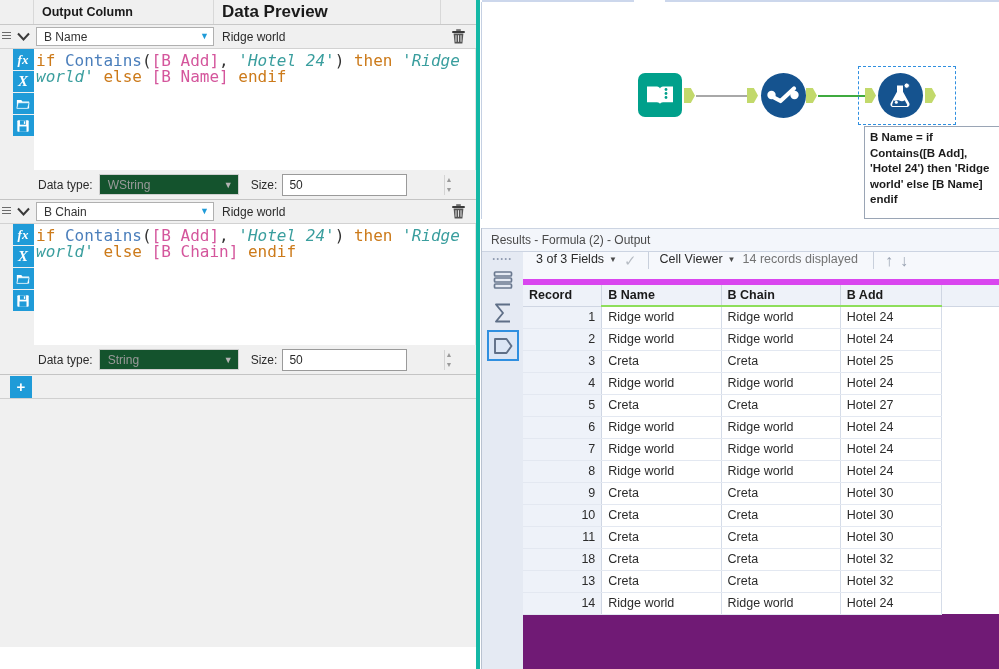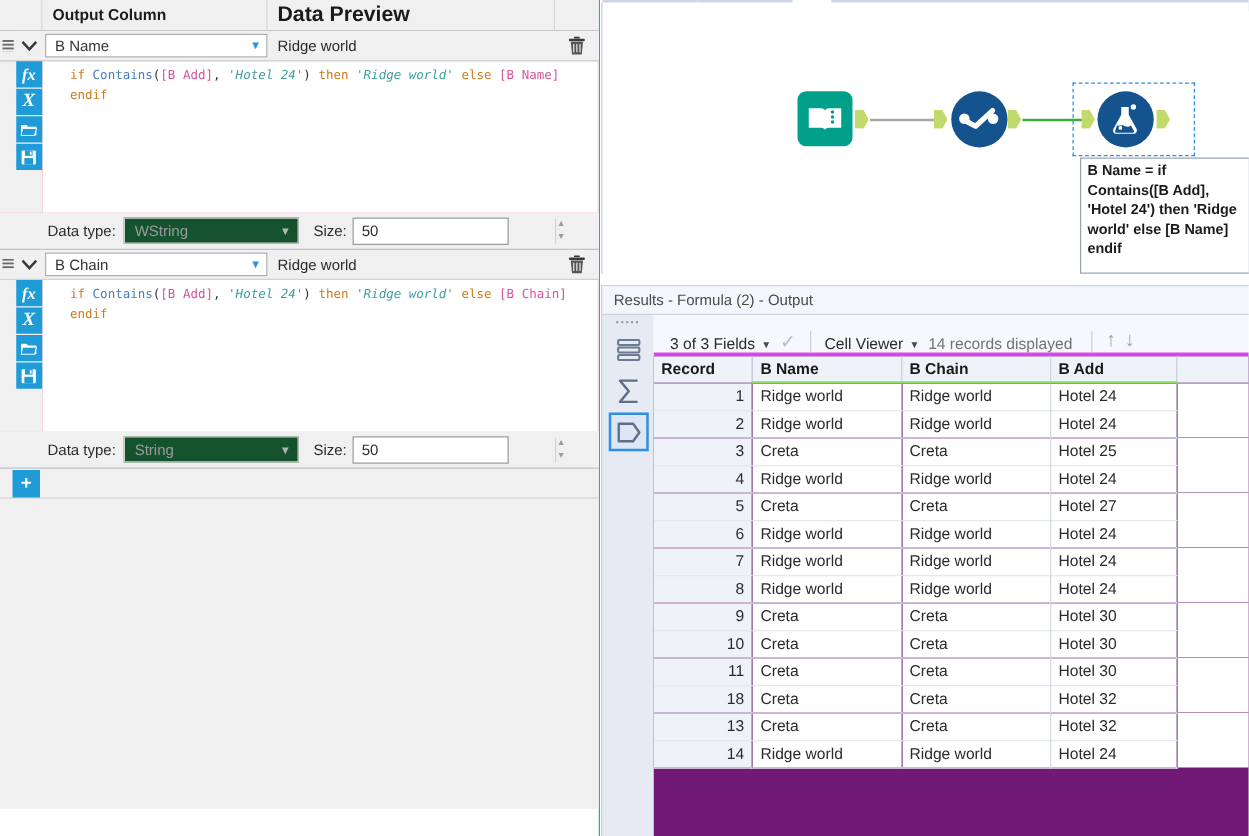--- a/index.html
+++ b/index.html
@@ -11,21 +11,21 @@
     background: #ffffff;
     overflow: hidden;
   }
   #app { position: relative; width: 999px; height: 669px; }
 
   
   #config-panel {
     position: absolute; left: 0; top: 0;
     width: 480px; height: 669px;
     background: #ffffff;
-    border-right: 1px solid #14b8a6;
+    border-right: 4px solid #14b8a6;
   }
 
   
   .cfg-header {
     display: flex; align-items: center;
     height: 25px;
     background: #f0f0f0;
     border-bottom: 1px solid #c8c8c8;
   }
   .cfg-header .hdr-gutter { width: 34px; height: 100%; border-right: 1px solid #d8d8d8; }
@@ -112,23 +112,23 @@
     color: #ffffff;
     cursor: pointer;
   }
   .tool-ico.fx { font-family: "Liberation Serif", serif; font-style: italic; font-weight: bold; font-size: 13px; }
   .tool-ico.xv { font-family: "Liberation Serif", serif; font-style: italic; font-weight: bold; font-size: 15px; }
   .tool-ico svg { width: 14px; height: 14px; }
 
   .code-area {
     flex: 1;
     background: #ffffff;
-    padding: 4px 6px 0 22px;
+    padding: 4px 6px 0 2px;
     font-family: "DejaVu Sans Mono", monospace;
-    font-size: 10px;
+    font-size: 16px;
     line-height: 16px;
     white-space: pre-wrap;
     word-break: break-word;
     cursor: text;
     border-right: 1px solid #e4e4e4;
   }
   .tk-kw   { color: #cc7a1a; }
   .tk-fn   { color: #4a7ebb; }
   .tk-fld  { color: #d4569c; }
   .tk-str  { color: #3a9e9e; font-style: italic; }
@@ -285,22 +285,22 @@
   .rail-ico.sel {
     background: #dce6f5;
     border: 2px solid #2f8fe0;
   }
   .rail-ico svg { width: 24px; height: 24px; }
 
   .res-main { flex: 1; display: flex; flex-direction: column; }
   .res-toolbar {
     height: 33px;
     background: #f6f8fc;
-    border-bottom: 3px solid #d946ef;
-    display: flex; align-items: flex-end;
+    border-bottom: 6px solid #d946ef;
+    display: flex; align-items: flex-start;
     padding-left: 13px;
     gap: 7px;
     font-size: 12.5px; color: #2b2b2b;
   }
   .tb-item { display: flex; align-items: center; gap: 5px; cursor: pointer; }
   .tb-caret { font-size: 8px; color: #4a4a4a; }
   .tb-check { color: #b7bcc4; font-size: 15px; cursor: pointer; }
   .tb-sep { width: 1px; height: 17px; background: #c9d0dc; margin: 0 4px; }
   .tb-static { color: #737373; }
   .tb-arrow { color: #9aa3b2; font-size: 16px; cursor: pointer; }

